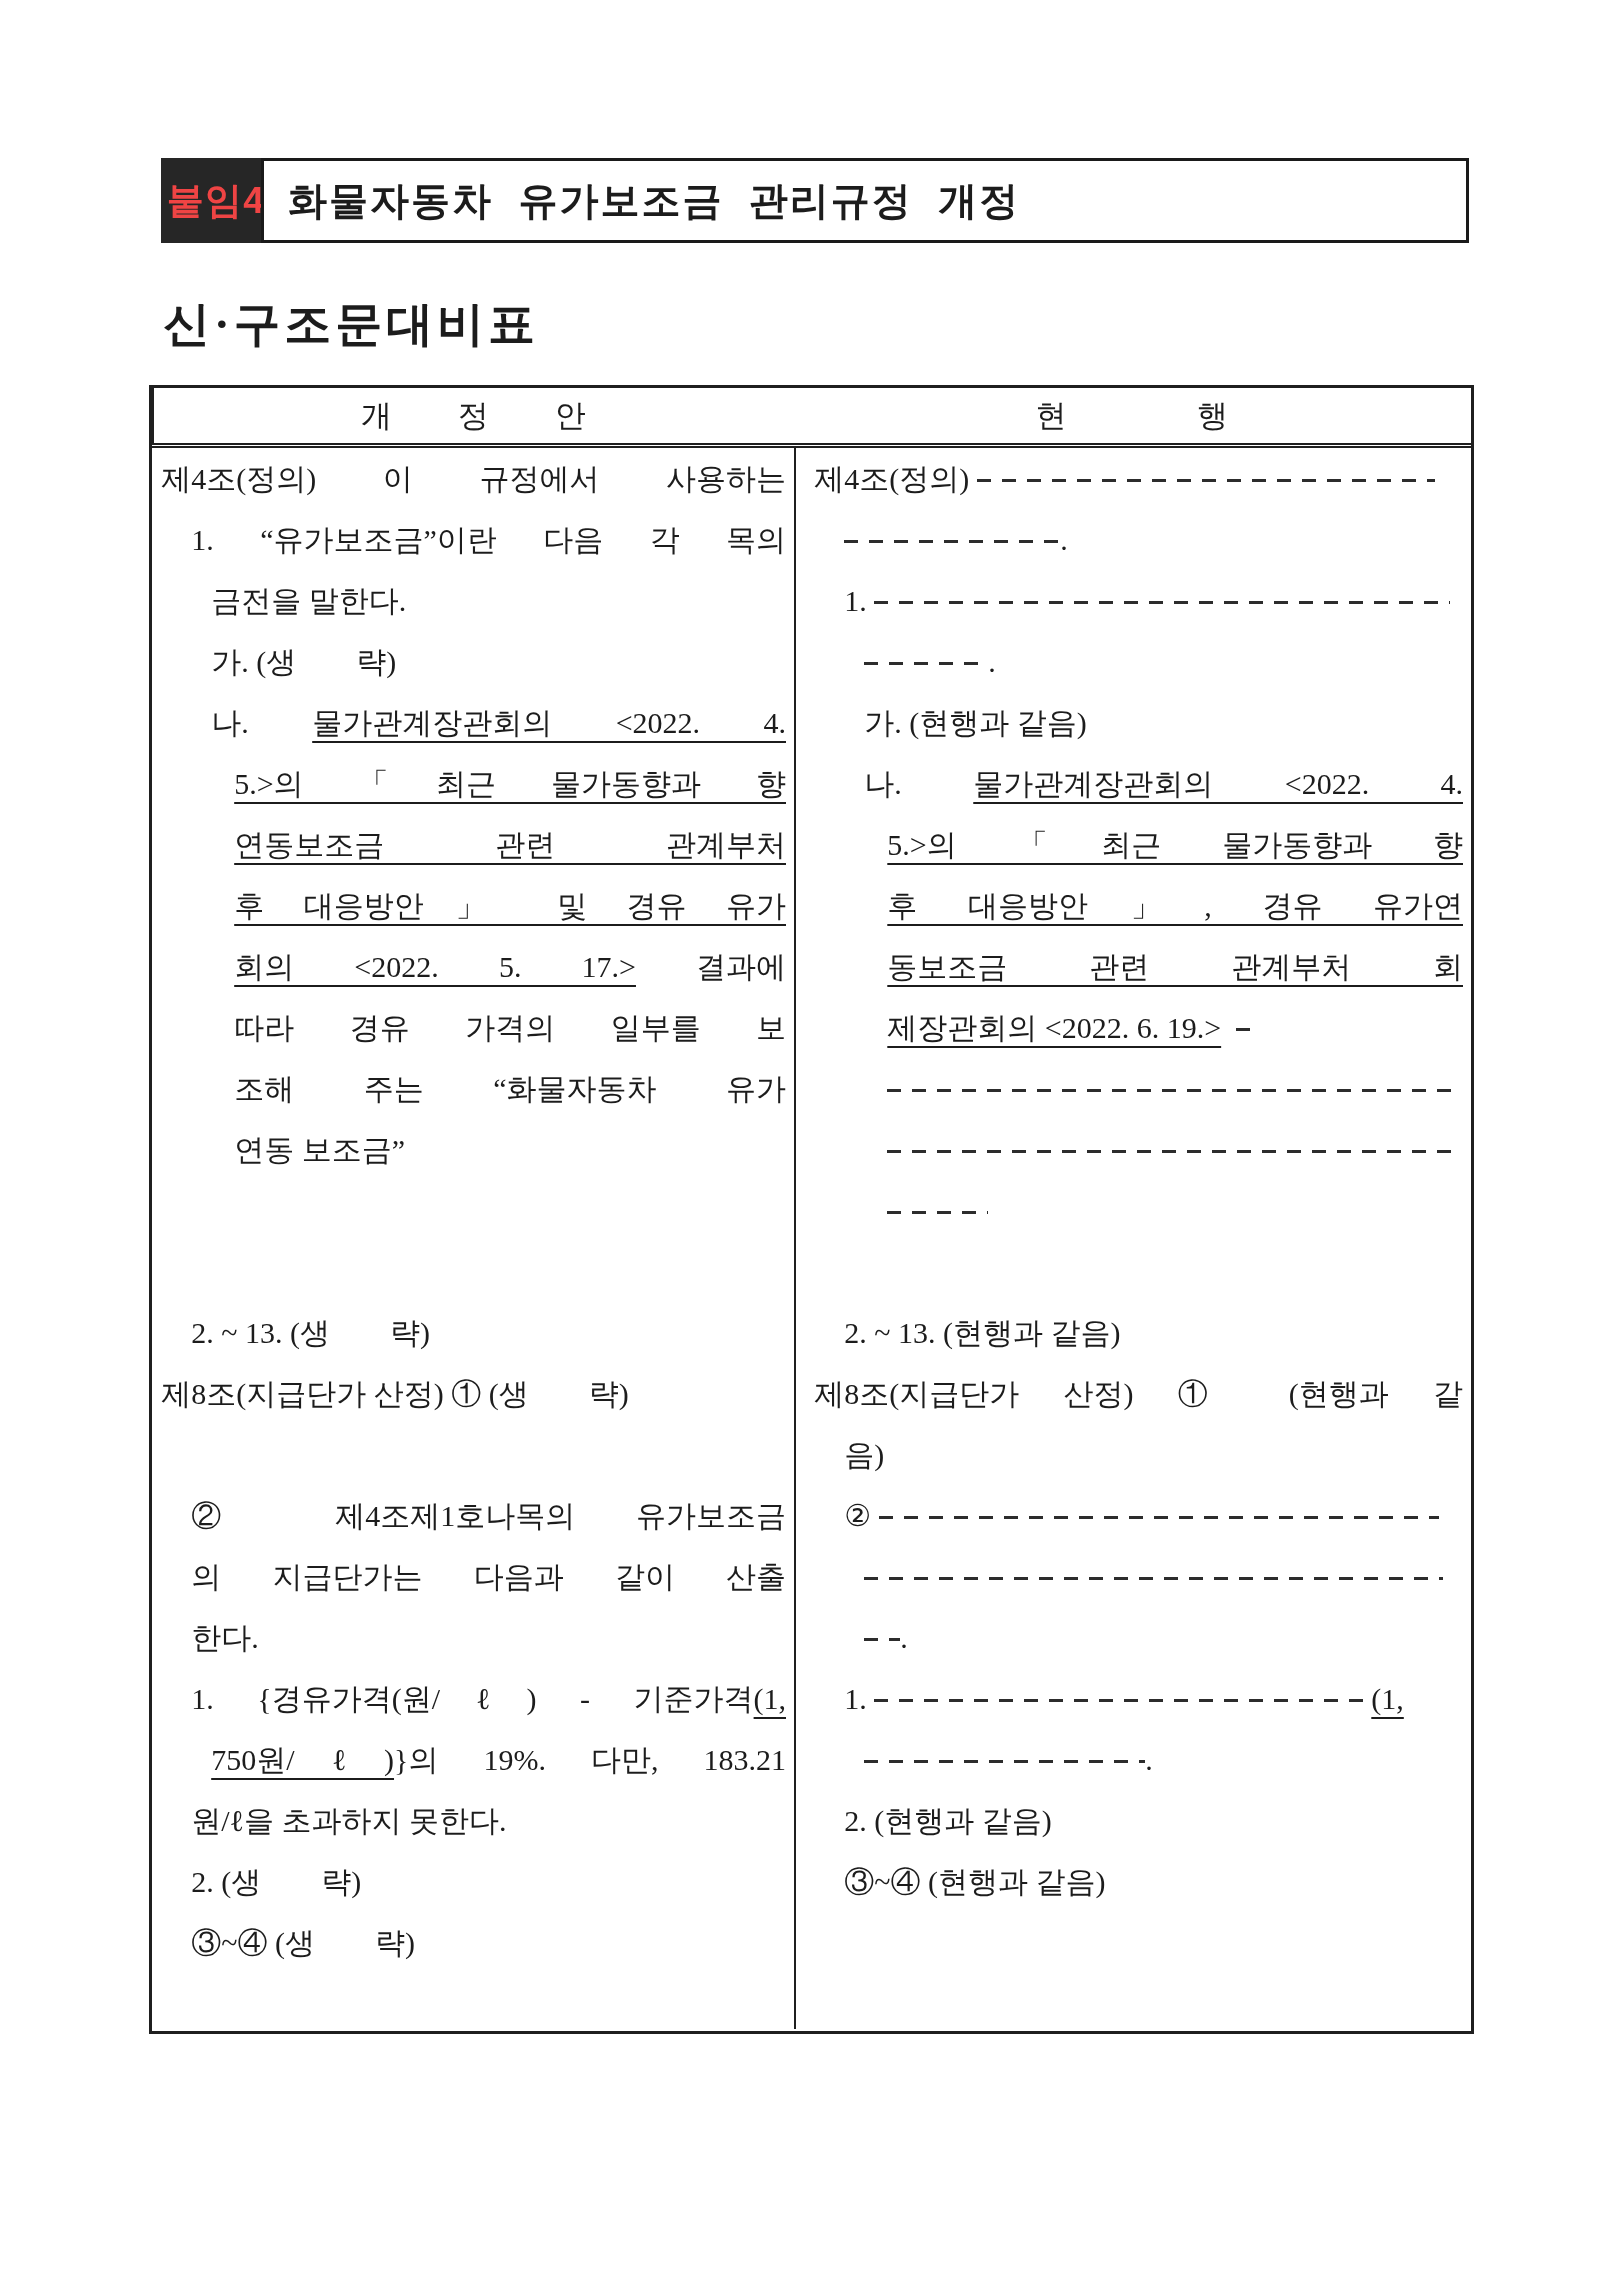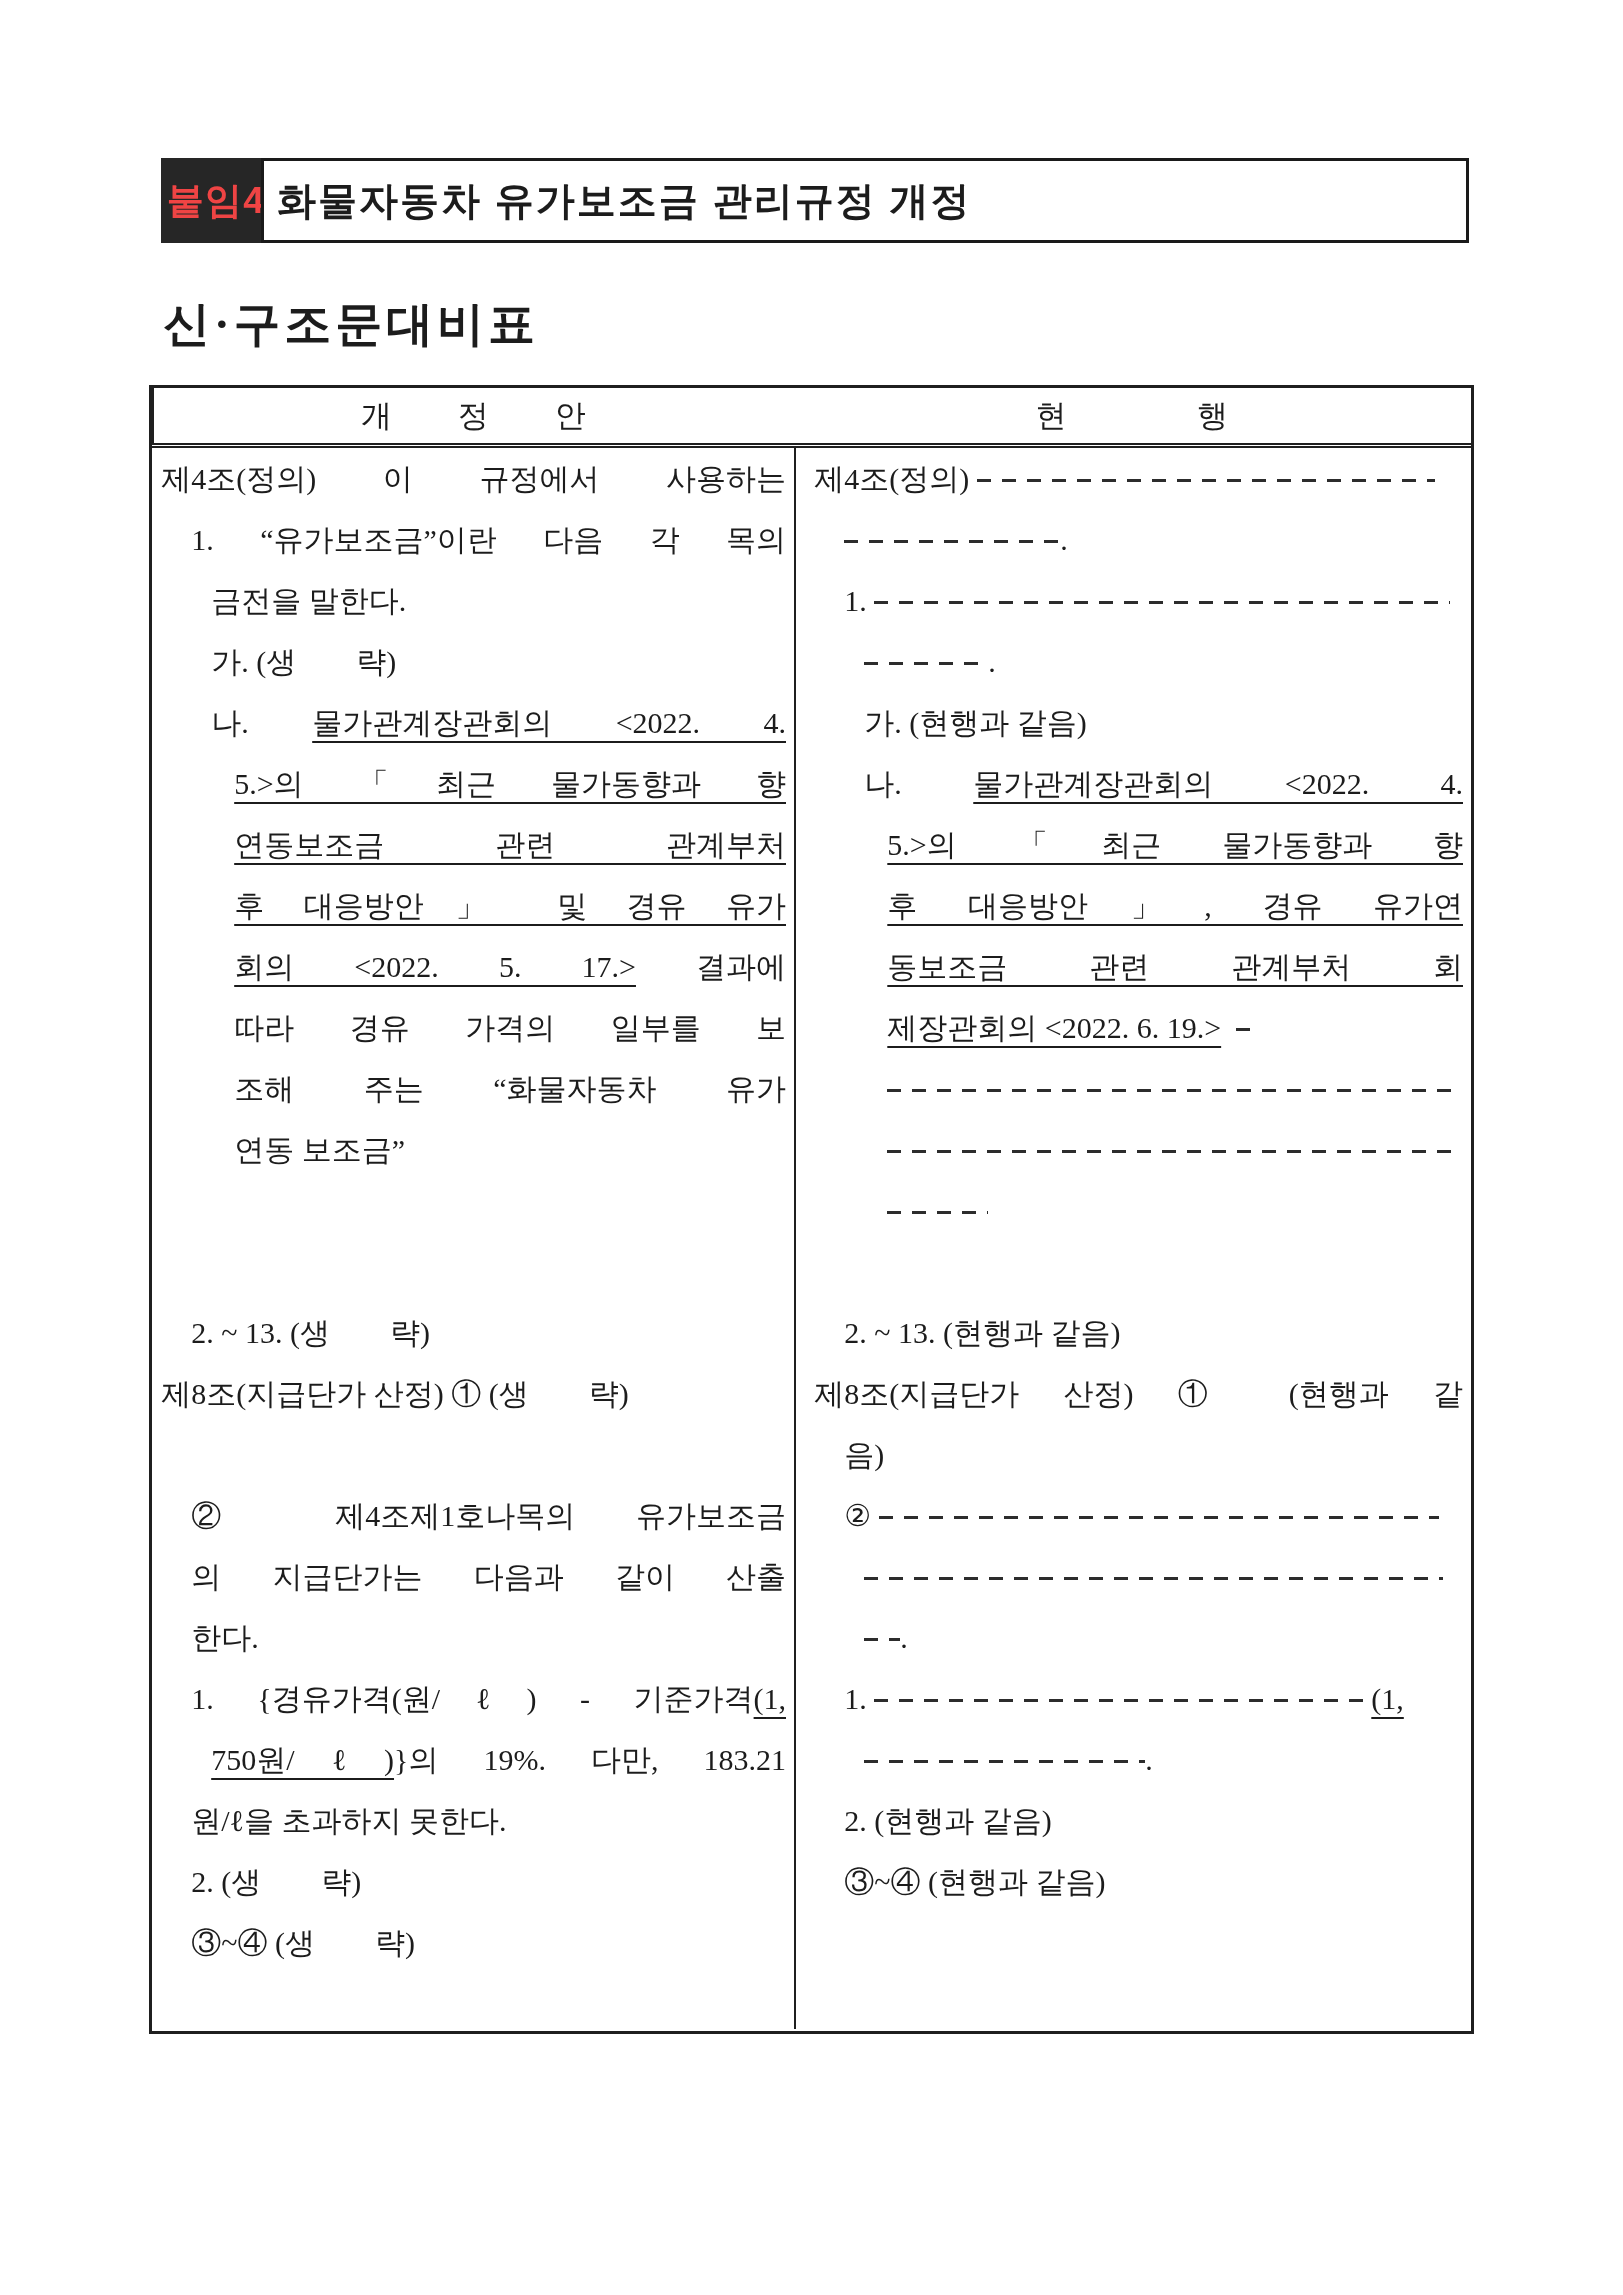--- a/index.html
+++ b/index.html
@@ -13,22 +13,22 @@
     background:#262626;color:#ef4444;
     font-family:"Liberation Sans","DejaVu Sans",sans-serif;font-weight:bold;
     font-size:37px;display:flex;align-items:center;justify-content:center;letter-spacing:1.3px;margin-left:19px;
   }
   .titlebox{
     position:absolute;left:261px;top:158px;width:1208px;height:85px;
     border:3.9px solid #1a1a1a;box-sizing:border-box;background:#fff;
     display:flex;align-items:center;
   }
   .titlebox .t{
-    font-family:Liberation Sans, sans-serif;font-weight:bold;
-    font-size:39px;letter-spacing:2px;padding-left:13px;white-space:nowrap;
+    font-family:Liberation Mono, monospace;font-weight:bold;
+    font-size:39px;letter-spacing:2px;padding-left:24px;white-space:nowrap;
   }
   .subtitle{
     position:absolute;left:163px;top:293px;width:1325px;text-align:left;
     font-size:47px;font-weight:bold;letter-spacing:3.9px;
   }
   .cmp{
     position:absolute;left:149px;top:385px;width:1325px;height:1649px;
     border:3.9px solid #1f1f1f;box-sizing:border-box;background:#fff;
   }
   .thead{display:grid;grid-template-columns:642px 1fr;border-bottom:5.2px double #1f1f1f;height:55px;}

